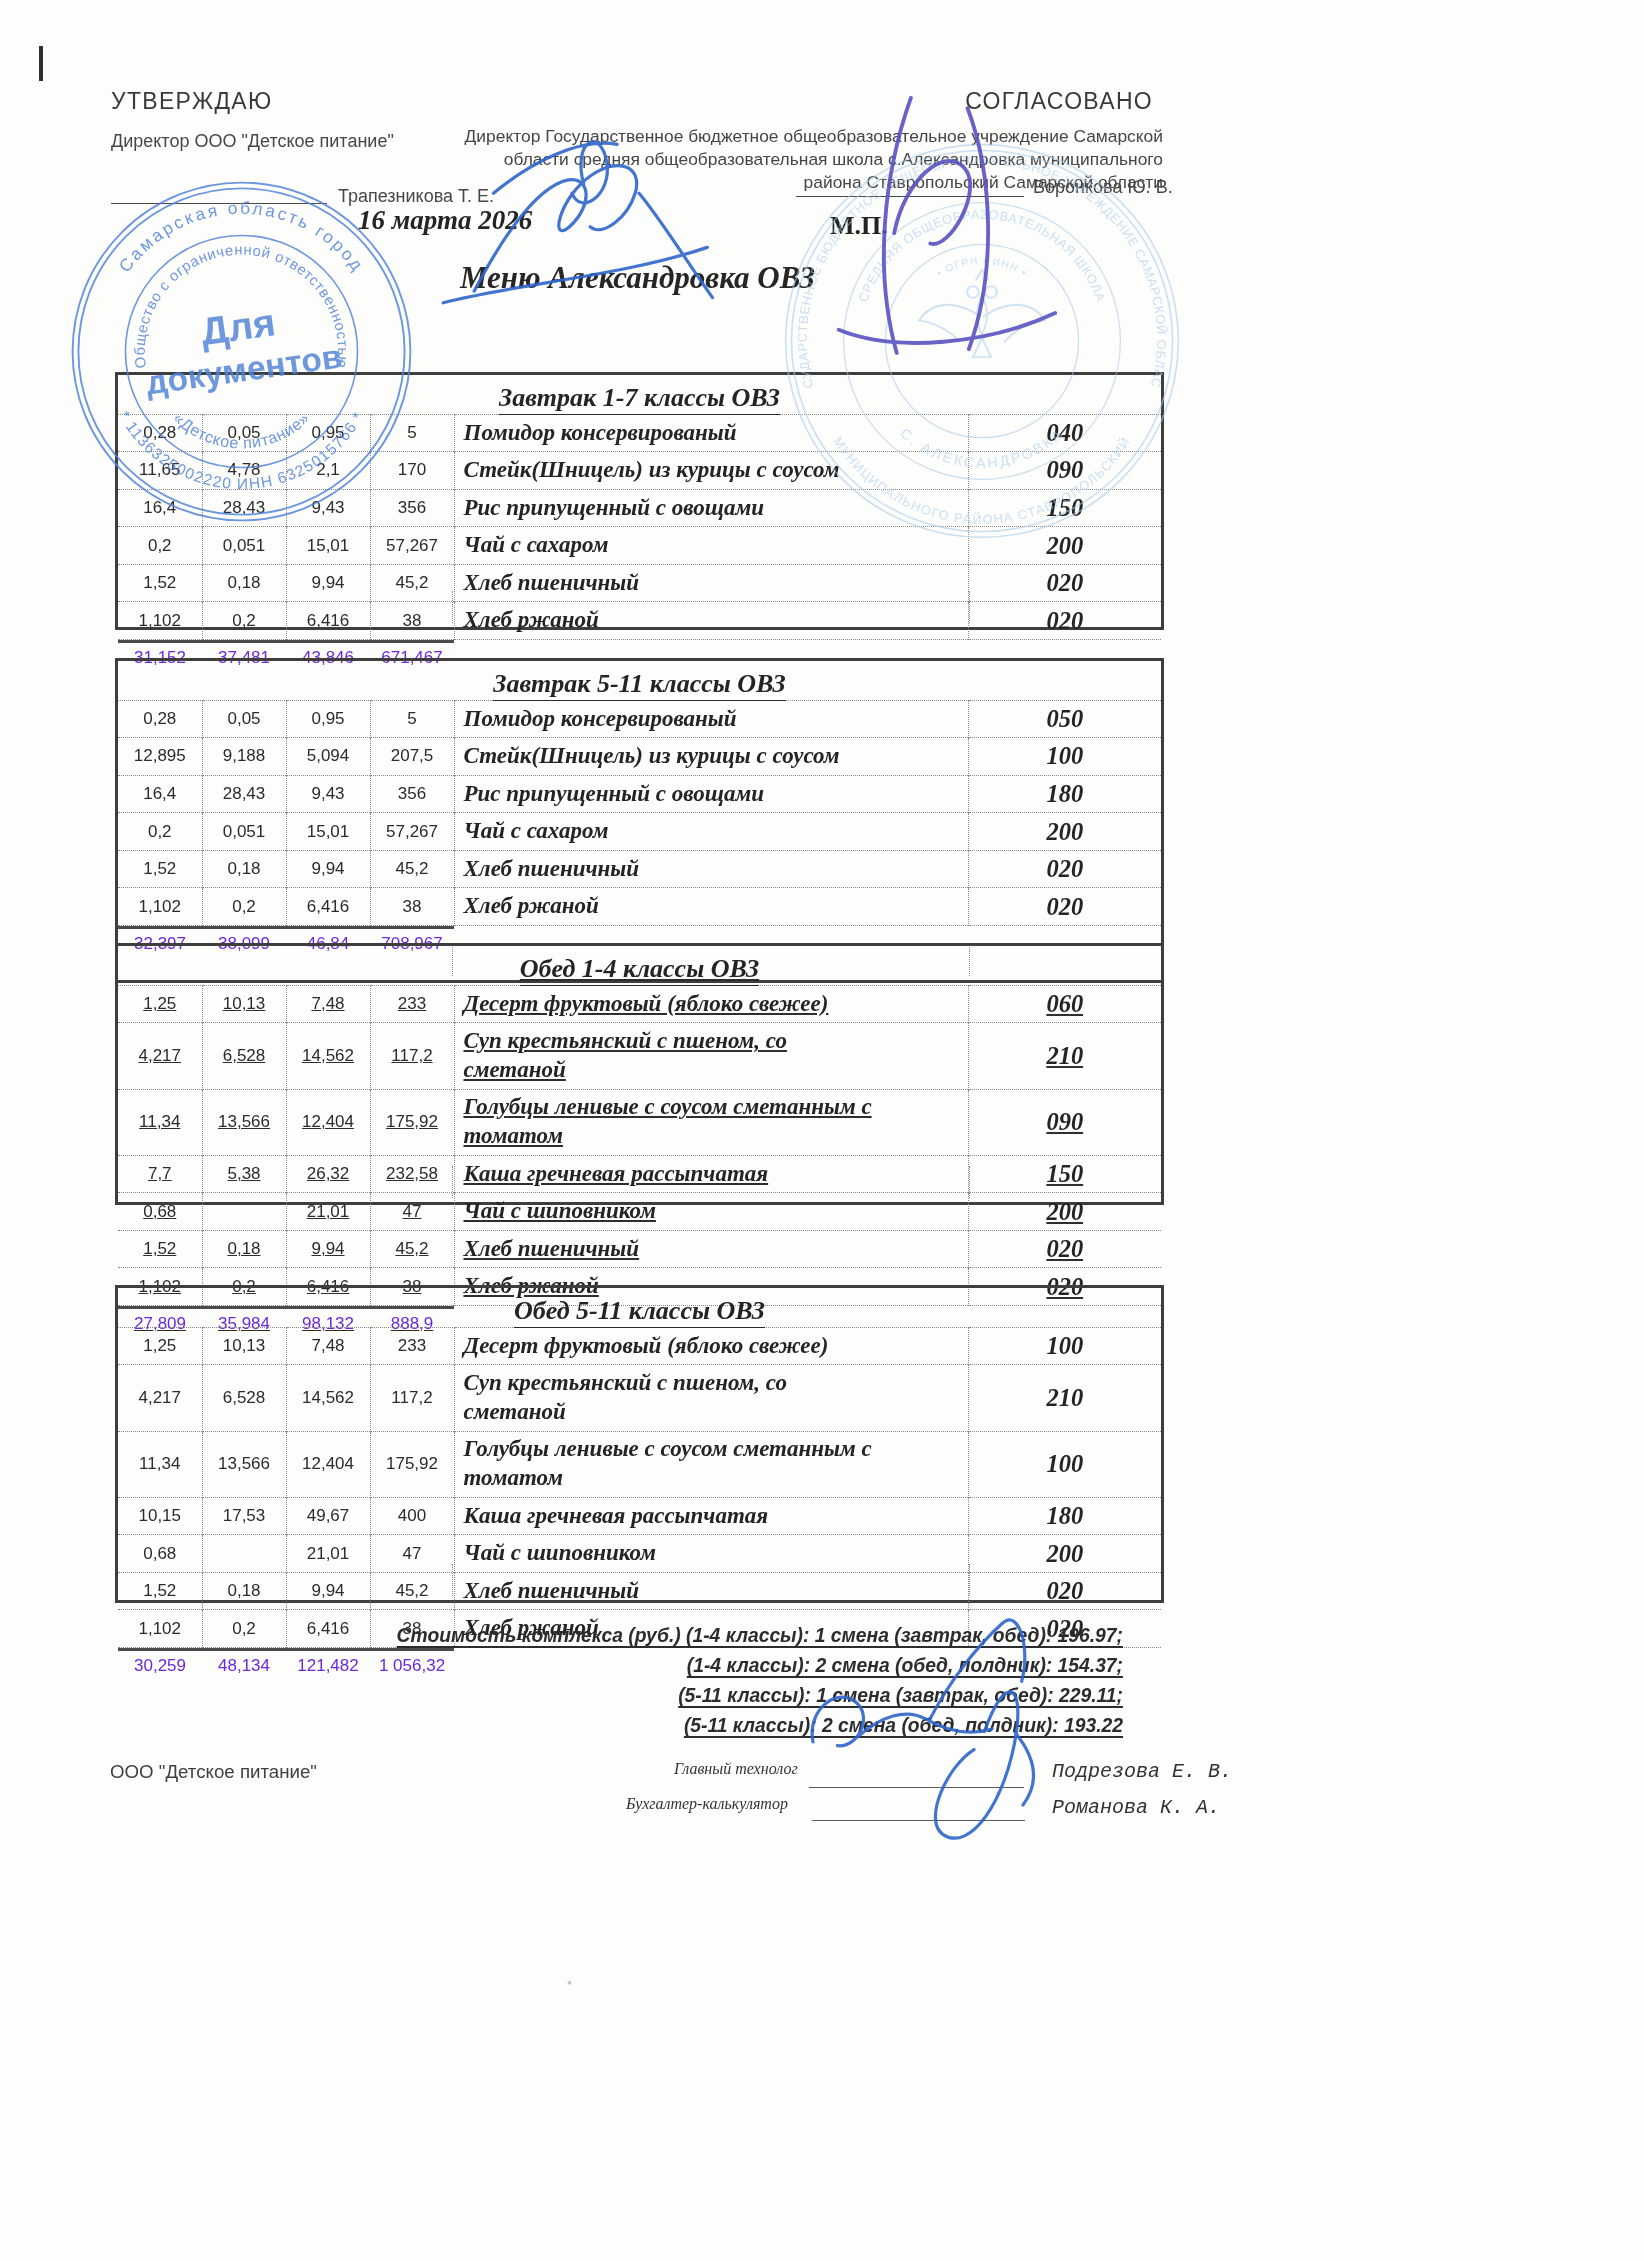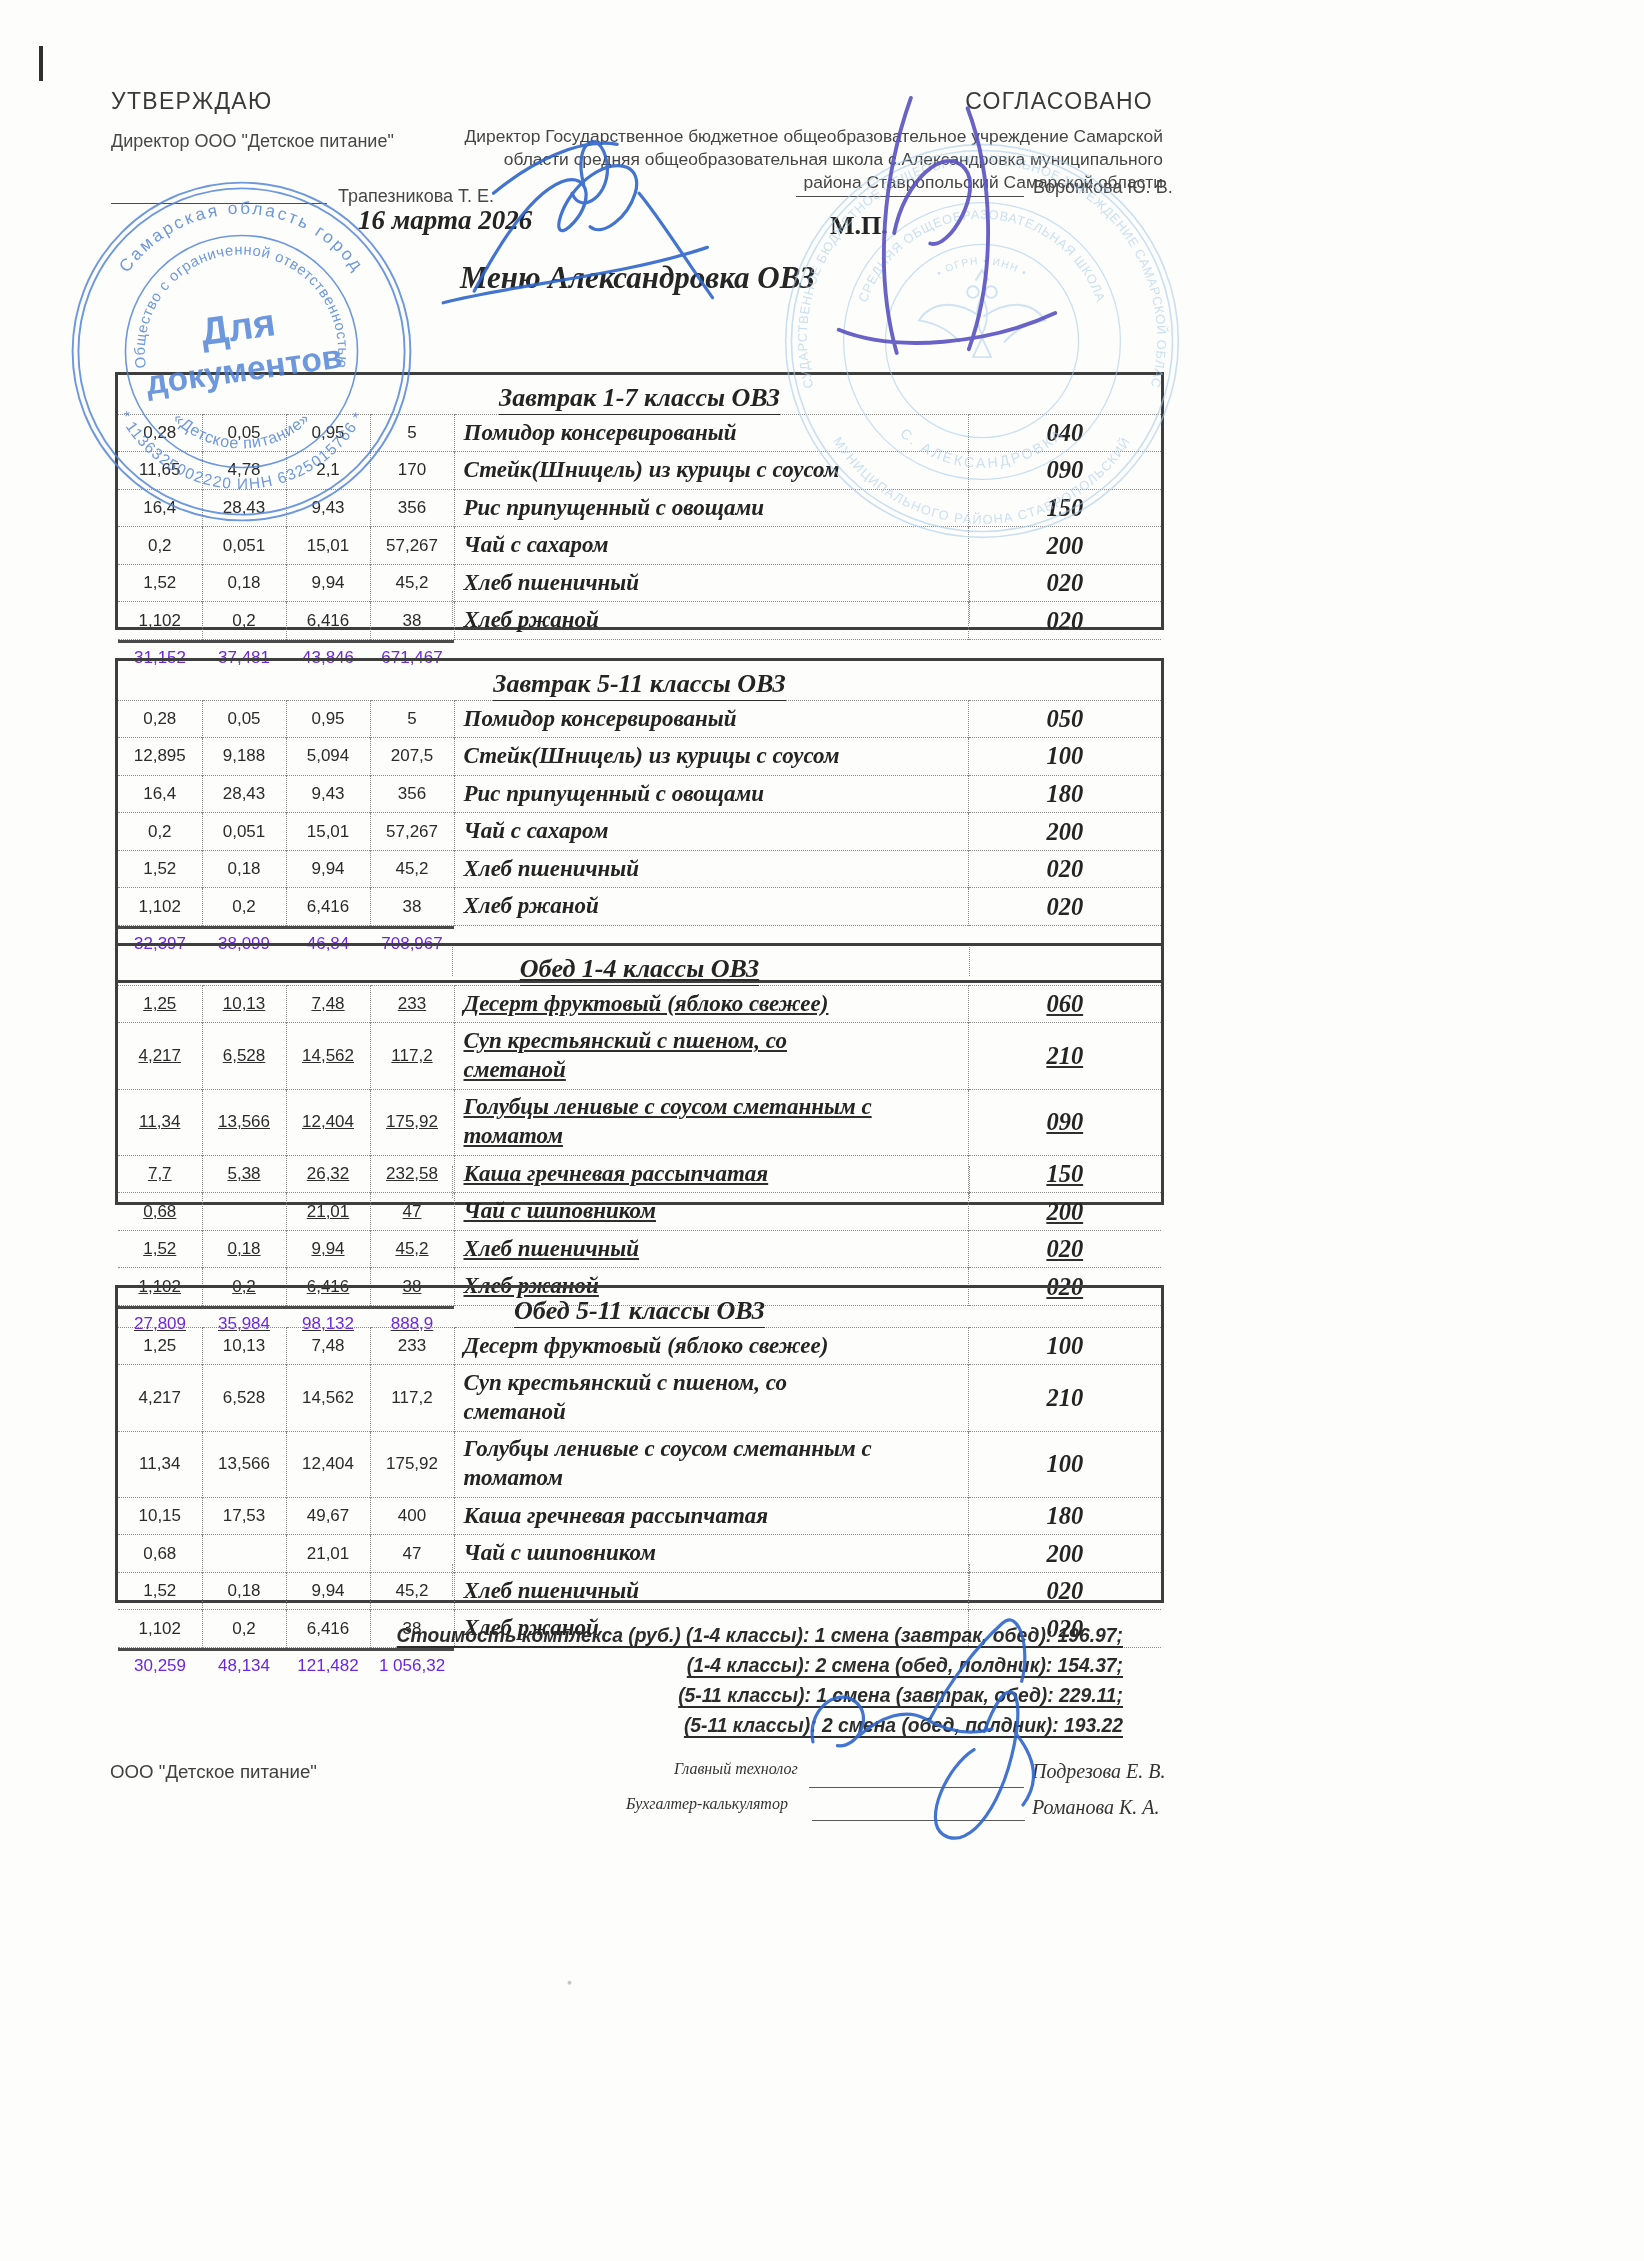--- a/index.html
+++ b/index.html
@@ -52,21 +52,21 @@
   .tnum{width:84px;text-align:center;font-size:17px;color:#6d28d9;}
   .menu-section::before{content:"";position:absolute;left:334px;bottom:3.9px;height:32px;border-left:1.3px dotted #8a8a8a;}
   .menu-section::after{content:"";position:absolute;right:191px;bottom:3.9px;height:32px;border-left:1.3px dotted #8a8a8a;}
 
   
   .cost-block{right:521px;top:1621px;text-align:right;}
   .cost-line{font-style:italic;font-weight:700;font-size:19.3px;color:#2c2c2c;line-height:30px;white-space:nowrap;
              text-decoration:underline;text-decoration-thickness:1.9px;text-underline-offset:3.9px;}
   .company{left:110px;top:1761px;font-size:18.7px;color:#414141;white-space:nowrap;}
   .sig-label{font-family:"Liberation Serif",serif;font-style:italic;font-size:16px;color:#333;white-space:nowrap;}
-  .sig-name{font-family:Liberation Serif, serif;font-style:italic;font-size:20px;color:#333;white-space:nowrap;}
+  .sig-name{font-family:Liberation Mono, monospace;font-style:italic;font-size:20px;color:#333;white-space:nowrap;padding-left:20px;}
   .tech-label{left:674px;top:1760px;} .tech-line{left:809px;top:1759px;width:215px;height:28px;border-bottom:1.3px solid #5a5a5a;}
   .tech-name{left:1032px;top:1760px;}
   .acct-label{left:626px;top:1795px;} .acct-line{left:812px;top:1792px;width:213px;height:28px;border-bottom:1.3px solid #5a5a5a;}
   .acct-name{left:1032px;top:1796px;}
 
   
   .overlay{position:absolute;left:0;top:0;pointer-events:none;}
 </style>
 </head>
 <body>

